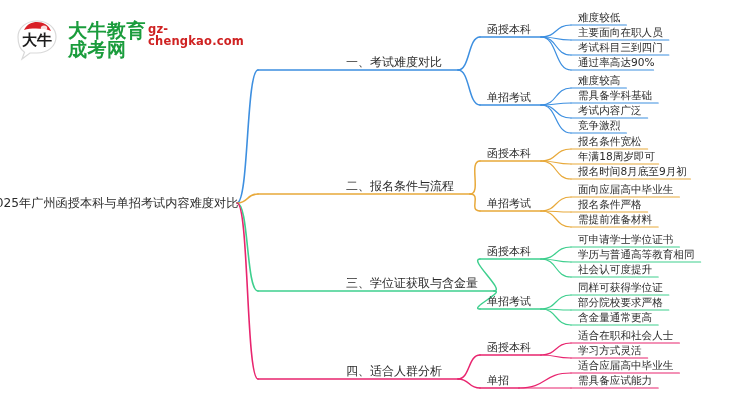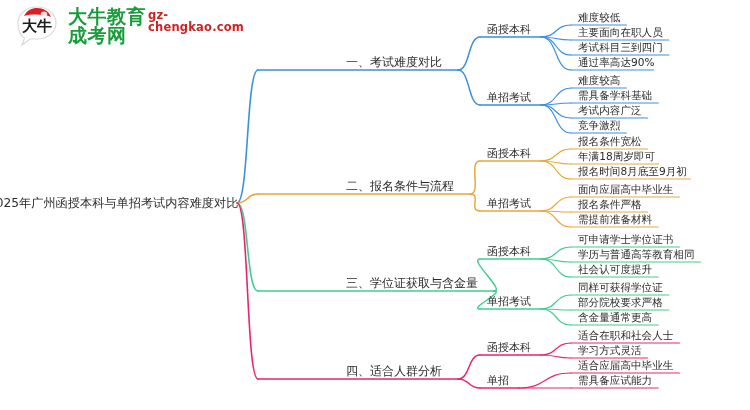--- a/index.html
+++ b/index.html
@@ -12,21 +12,21 @@
     height: 410px;
     position: relative;
     overflow: hidden;
     font-family: "DejaVu Sans", "Liberation Sans", sans-serif;
   }
 
   
   #logo-area {
     position: absolute;
     left: 14px;
-    top: 0;
+    top: 14px;
     width: 230px;
     height: 52px;
     display: flex;
     align-items: center;
     gap: 8px;
   }
   #logo-mark {
     position: relative;
     width: 46px;
     height: 44px;

